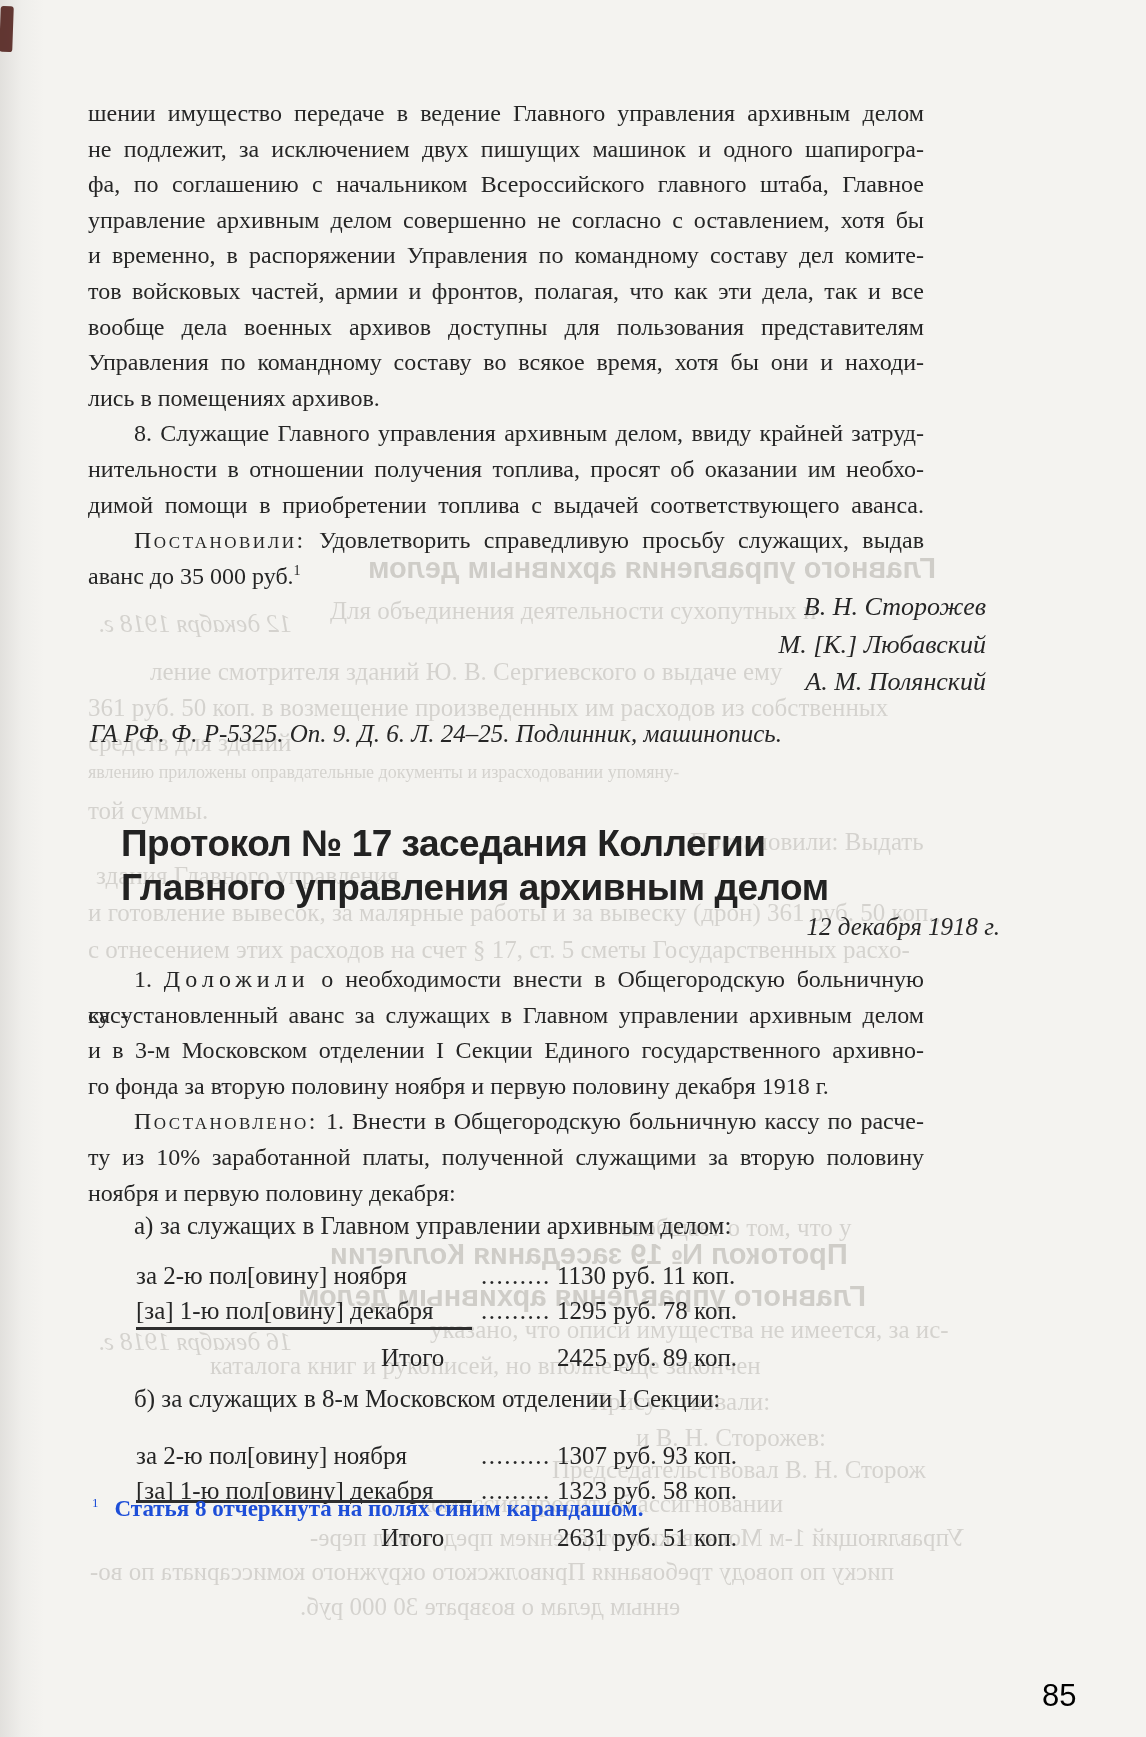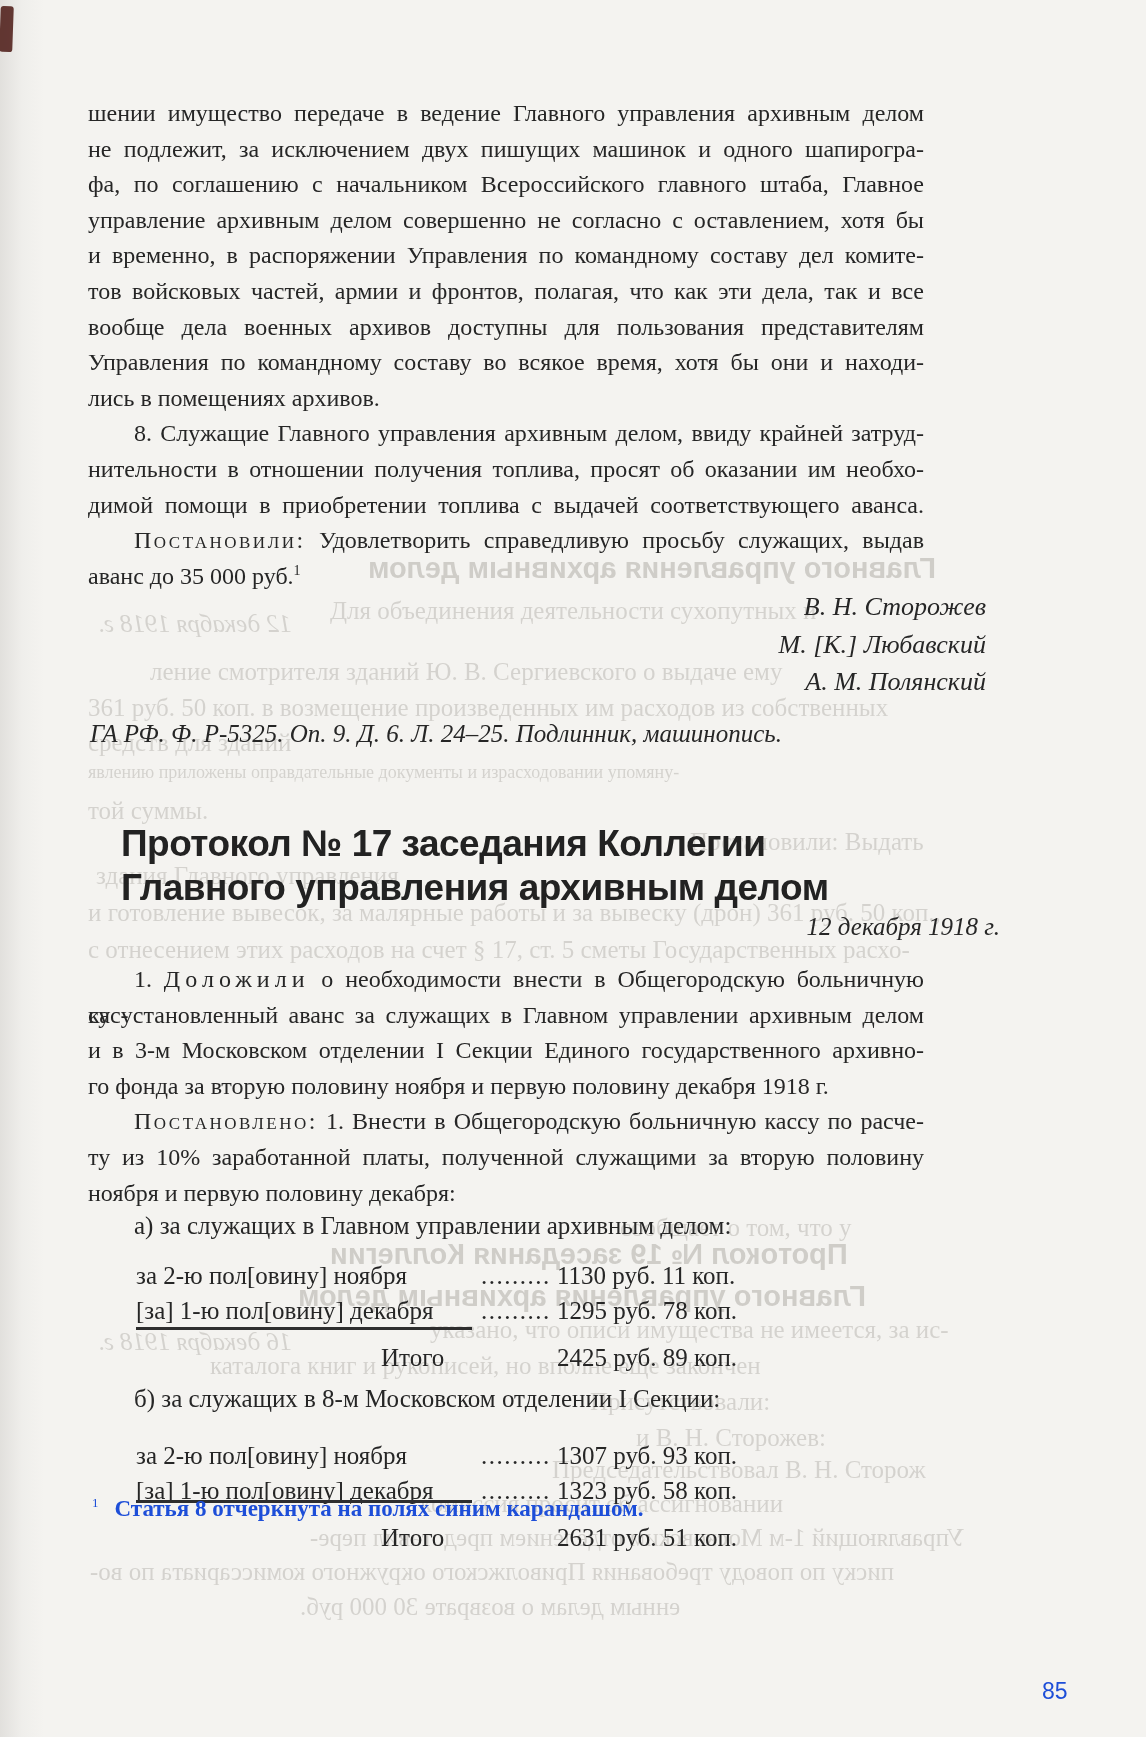--- a/index.html
+++ b/index.html
@@ -40,21 +40,21 @@
   .trow{position:absolute;left:0;width:1146px;height:36px;font-size:25px;line-height:36px;}
   .tlabel{position:absolute;left:136px;}
   .tdots{position:absolute;left:481px;letter-spacing:1.5px;}
   .tvalue{position:absolute;left:557px;}
   .tlabel-total{position:absolute;left:381px;}
   .sum-rule{position:absolute;left:136px;width:336px;height:3px;background:#2e2e2e;}
   
   .footnote{position:absolute;left:92px;top:1496px;font-size:23px;font-weight:700;color:#1d4ed8;}
   .footnote sup{font-size:13px;margin-right:16px;font-weight:400;}
   
-  .page-num{position:absolute;left:1042px;top:1678px;font-size:23px;color:#1d4ed8;
+  .page-num{position:absolute;left:1042px;top:1678px;font-size:31px;color:#000000;
     font-family:"Liberation Sans", sans-serif;}
   
   .bleed{position:absolute;color:#7b776f;opacity:.26;white-space:nowrap;
     font-family:"Liberation Serif", serif;pointer-events:none;}
   .bb{font-weight:700;font-family:"Liberation Sans", sans-serif;opacity:.30;}
   .bi{font-style:italic;}
   .bm{transform:scaleX(-1);transform-origin:center;}
 </style>
 </head>
 <body>

